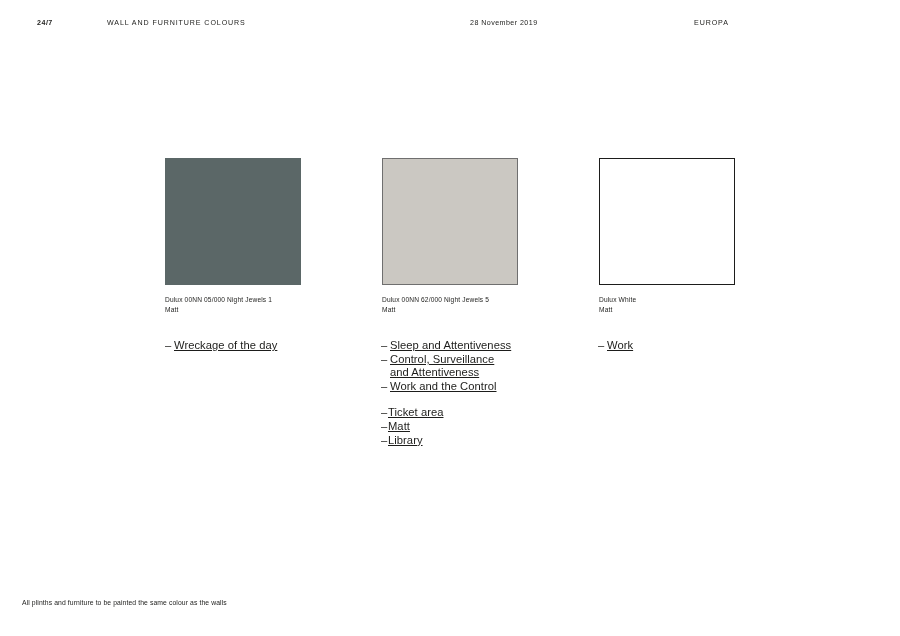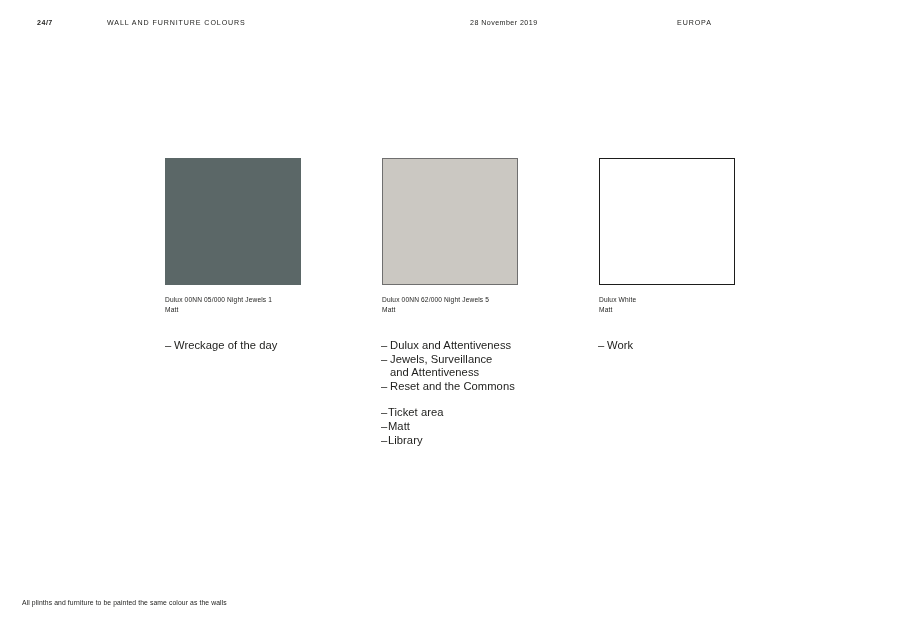--- a/index.html
+++ b/index.html
@@ -45,21 +45,21 @@
     letter-spacing: 0.5px;
   }
   .hdr-title {
     left: 92px;
   }
   .hdr-date {
     left: 455px;
     letter-spacing: 0.45px;
   }
   .hdr-client {
-    left: 662px;
+    left: 679px;
     text-align: center;
   }
 
   
   .col {
     position: absolute;
     top: 158px;
   }
   .col-1 { left: 165px; width: 200px; }
   .col-2 { left: 382px; width: 200px; }
@@ -109,21 +109,21 @@
     align-items: baseline;
     white-space: nowrap;
   }
   .dash {
     display: inline-block;
     width: 9px;
     flex: 0 0 9px;
     color: #1d1d1b;
   }
   .dash.tight { width: 7px; flex: 0 0 7px; }
-  .item-text { display: inline-block; }
+  .item-text { display: inline-block; text-decoration: underline; }
   .cont-row .dash { visibility: hidden; }
 
   
   .footer {
     position: absolute;
     left: 22px;
     top: 598px;
     font-size: 6.8px;
     letter-spacing: 0.1px;
     line-height: 10px;
@@ -173,33 +173,33 @@
           <div class="list-row">
             <span class="dash">–</span>
             <span class="item-text">Wreckage of the day</span>
           </div>
         </div>
       </div>
     <div class="list-block lb-2">
         <div class="list-group">
           <div class="list-row">
             <span class="dash">–</span>
-            <span class="item-text">Dulux and Attentiveness</span>
-          </div>
-          <div class="list-row">
-            <span class="dash">–</span>
-            <span class="item-text">Jewels, Surveillance</span>
+            <span class="item-text">Sleep and Attentiveness</span>
+          </div>
+          <div class="list-row">
+            <span class="dash">–</span>
+            <span class="item-text">Control, Surveillance</span>
           </div>
           <div class="list-row cont-row">
             <span class="dash">–</span>
             <span class="item-text">and Attentiveness</span>
           </div>
           <div class="list-row">
             <span class="dash">–</span>
-            <span class="item-text">Reset and the Commons</span>
+            <span class="item-text">Work and the Control</span>
           </div>
         </div>
         <div class="list-group">
           <div class="list-row">
             <span class="dash tight">–</span>
             <span class="item-text">Ticket area</span>
           </div>
           <div class="list-row">
             <span class="dash tight">–</span>
             <span class="item-text">Matt</span>

